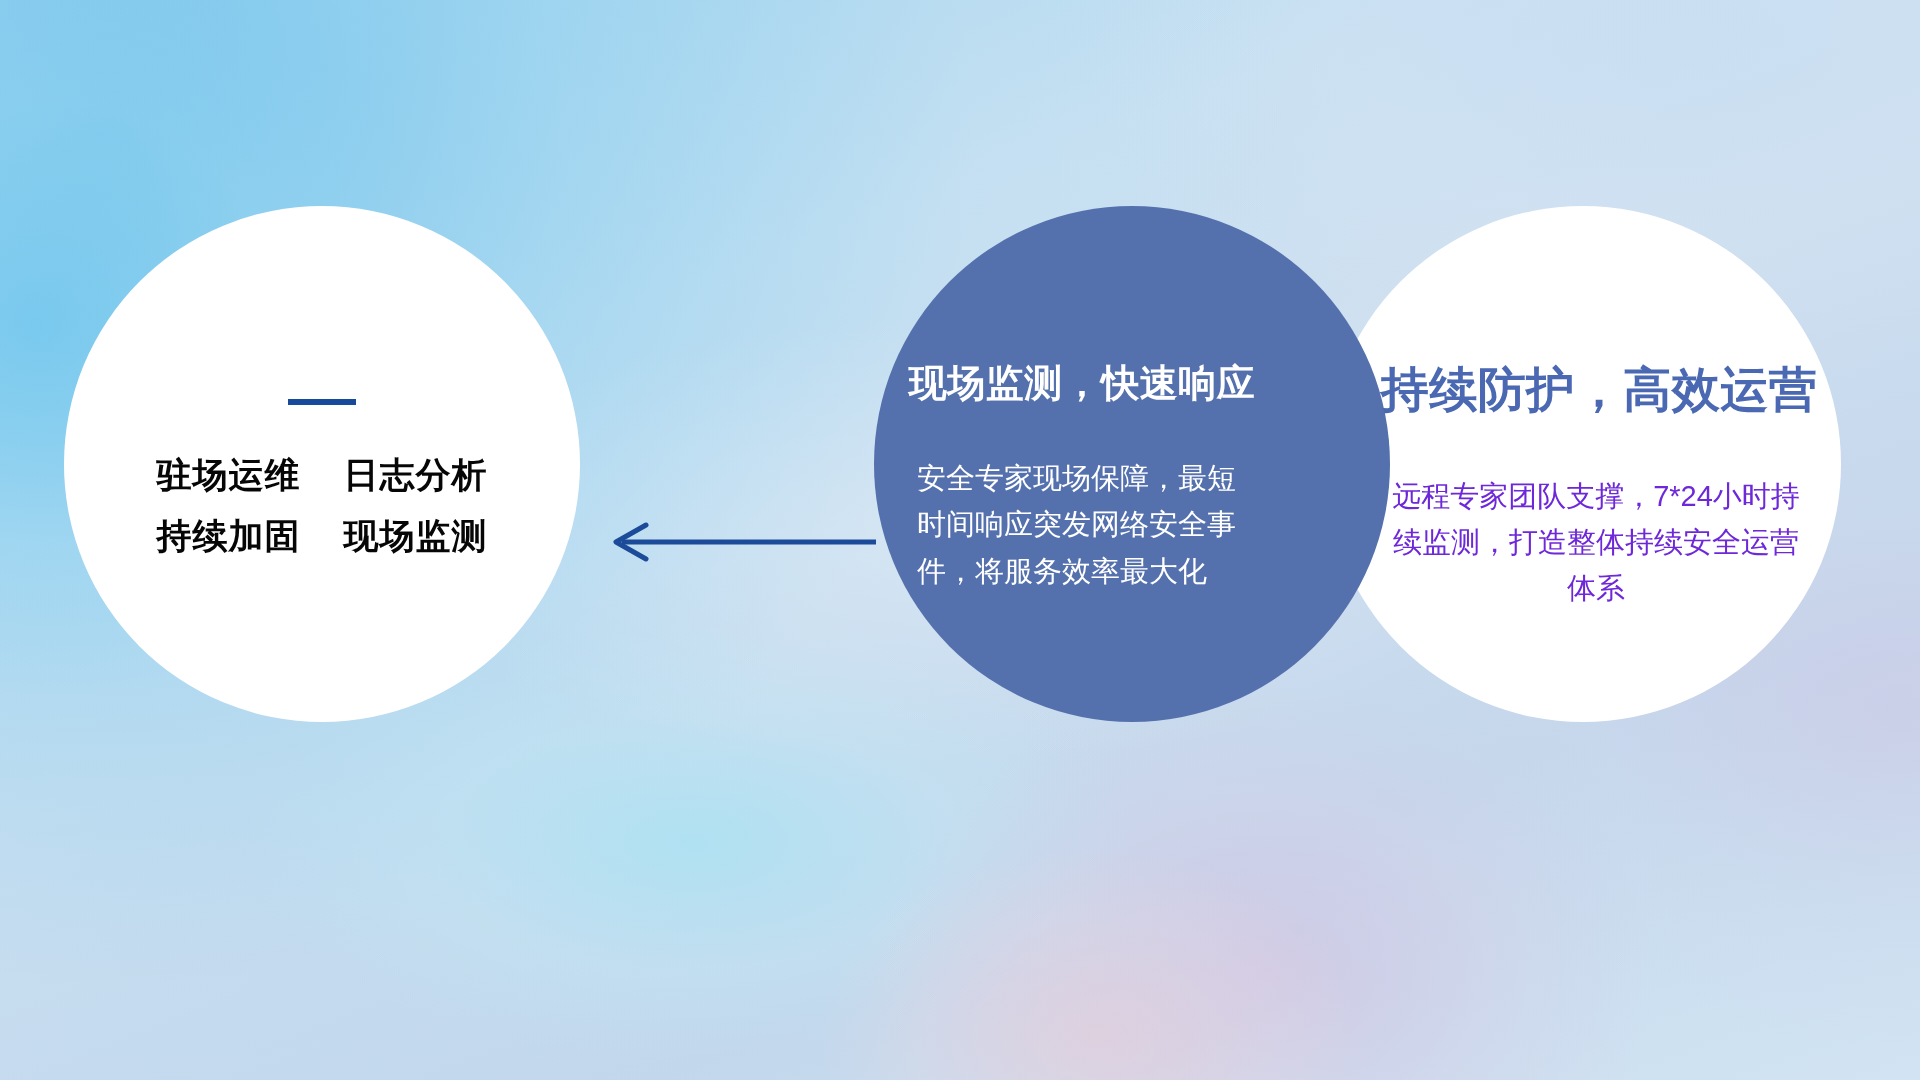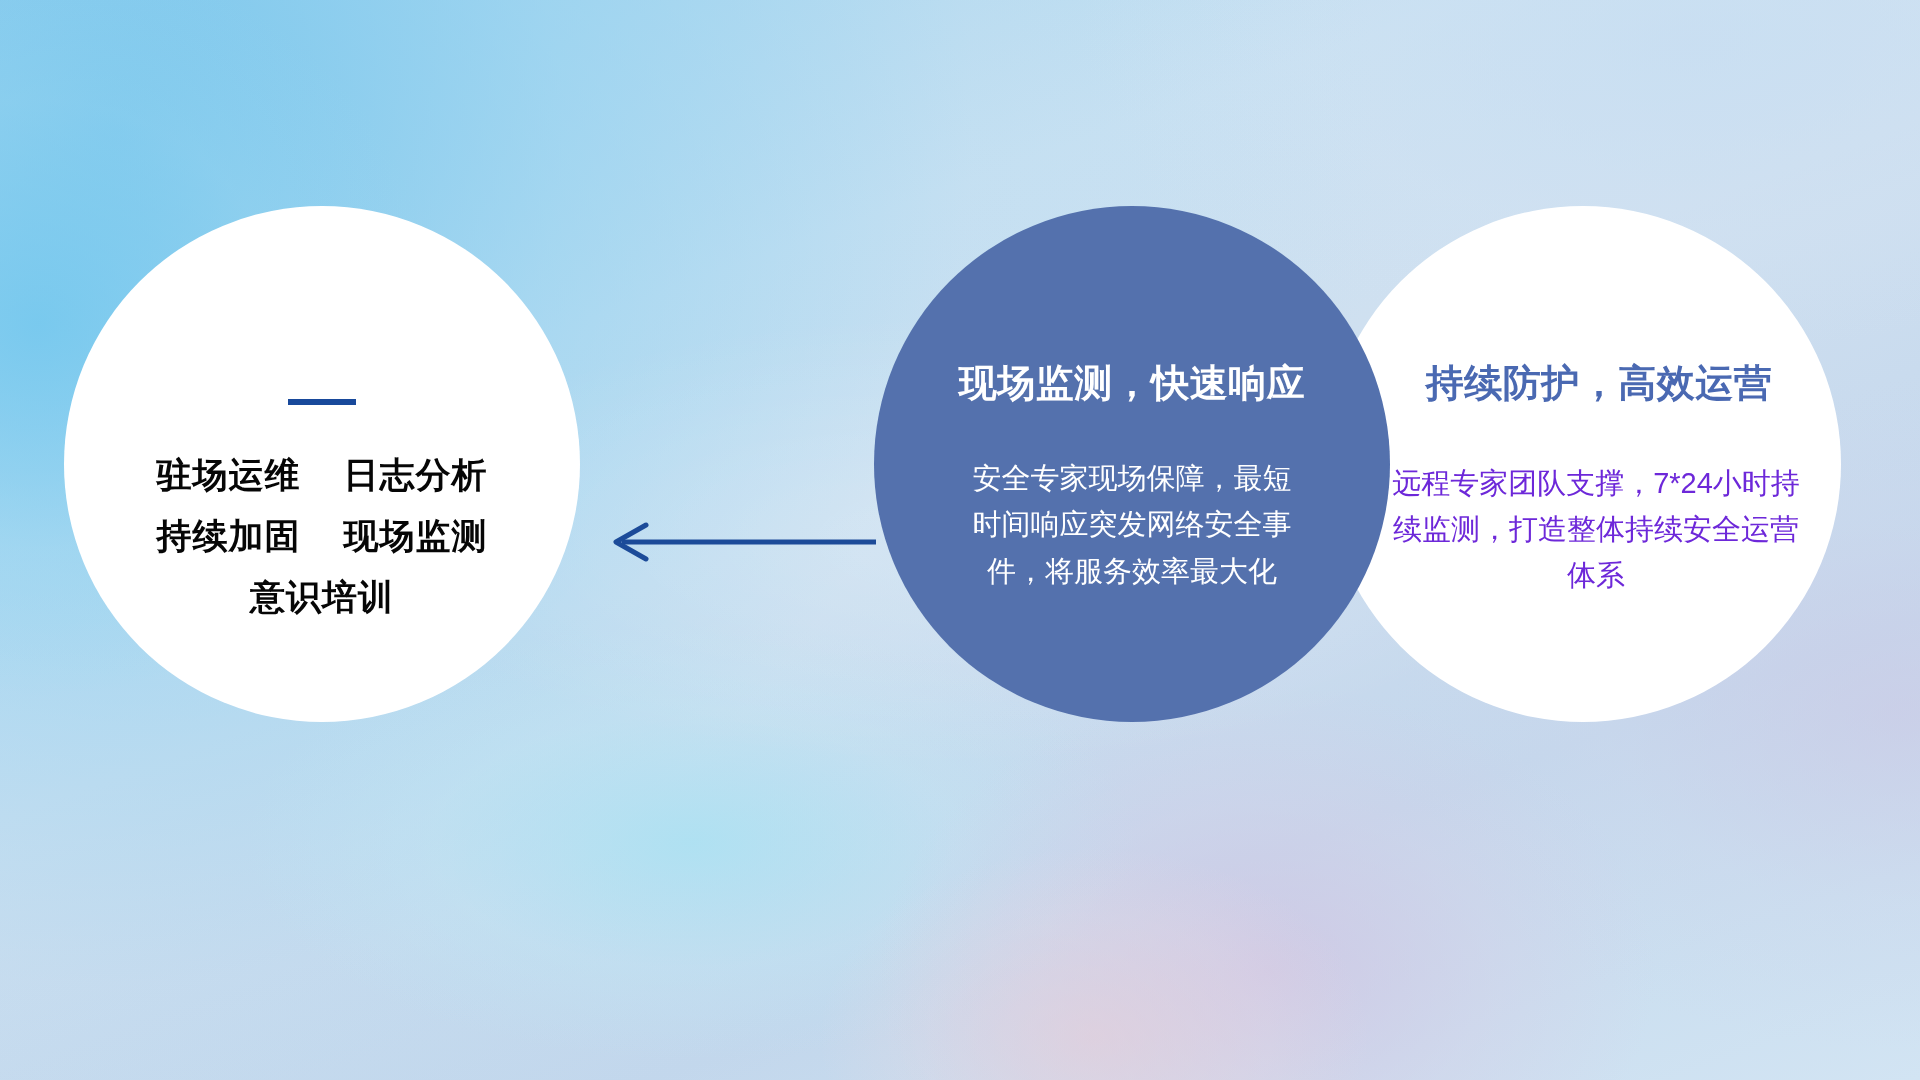--- a/index.html
+++ b/index.html
@@ -146,21 +146,21 @@
     font-weight: bold;
     font-size: 35px;
     line-height: 1.74;
     letter-spacing: 1px;
   }
   .left-line { white-space: pre; }
 
   
   .mid-content {
     position: absolute;
-    left: 874px;
+    left: 824px;
     top: 206px;
     width: 516px;
     height: 516px;
     z-index: 6;
     display: flex;
     flex-direction: column;
     align-items: center;
   }
   .mid-title {
     margin-top: 152px;
@@ -169,40 +169,40 @@
     font-size: 38px;
     letter-spacing: 0.5px;
     white-space: nowrap;
   }
   .mid-body {
     margin-top: 46px;
     width: 330px;
     color: #ffffff;
     font-size: 29px;
     line-height: 1.6;
-    text-align: center;
+    text-align: left;
   }
 
   
   .right-content {
     position: absolute;
     left: 1325px;
     top: 206px;
     width: 516px;
     height: 516px;
     z-index: 6;
     display: flex;
     flex-direction: column;
     align-items: center;
   }
   .right-title {
     margin-top: 152px;
     color: #4a69b2;
     font-weight: bold;
-    font-size: 38px;
+    font-size: 48px;
     letter-spacing: 0.5px;
     white-space: nowrap;
     margin-left: 32px;
   }
   .right-body {
     margin-top: 52px;
     width: 420px;
     color: #6d28d9;
     font-size: 29px;
     line-height: 1.58;
@@ -242,21 +242,20 @@
   <svg class="arrow" viewBox="0 0 280 60">
     <line x1="276" y1="30" x2="22" y2="30" stroke="#1c4b99" stroke-width="5"></line>
     <polyline points="46,13 16,30 46,47" fill="none" stroke="#1c4b99" stroke-width="5" stroke-linecap="round" stroke-linejoin="round"></polyline>
   </svg>
 
   <div class="left-content">
     <div class="left-divider"></div>
     <div class="left-lines">
       <div class="left-line">驻场运维    日志分析</div>
       <div class="left-line">持续加固    现场监测</div>
-      <div class="left-line">意识培训</div>
     </div>
   </div>
 
   <div class="mid-content">
     <div class="mid-title">现场监测，快速响应</div>
     <div class="mid-body">安全专家现场保障，最短时间响应突发网络安全事件，将服务效率最大化</div>
   </div>
 
   <div class="right-content">
     <div class="right-title">持续防护，高效运营</div>

